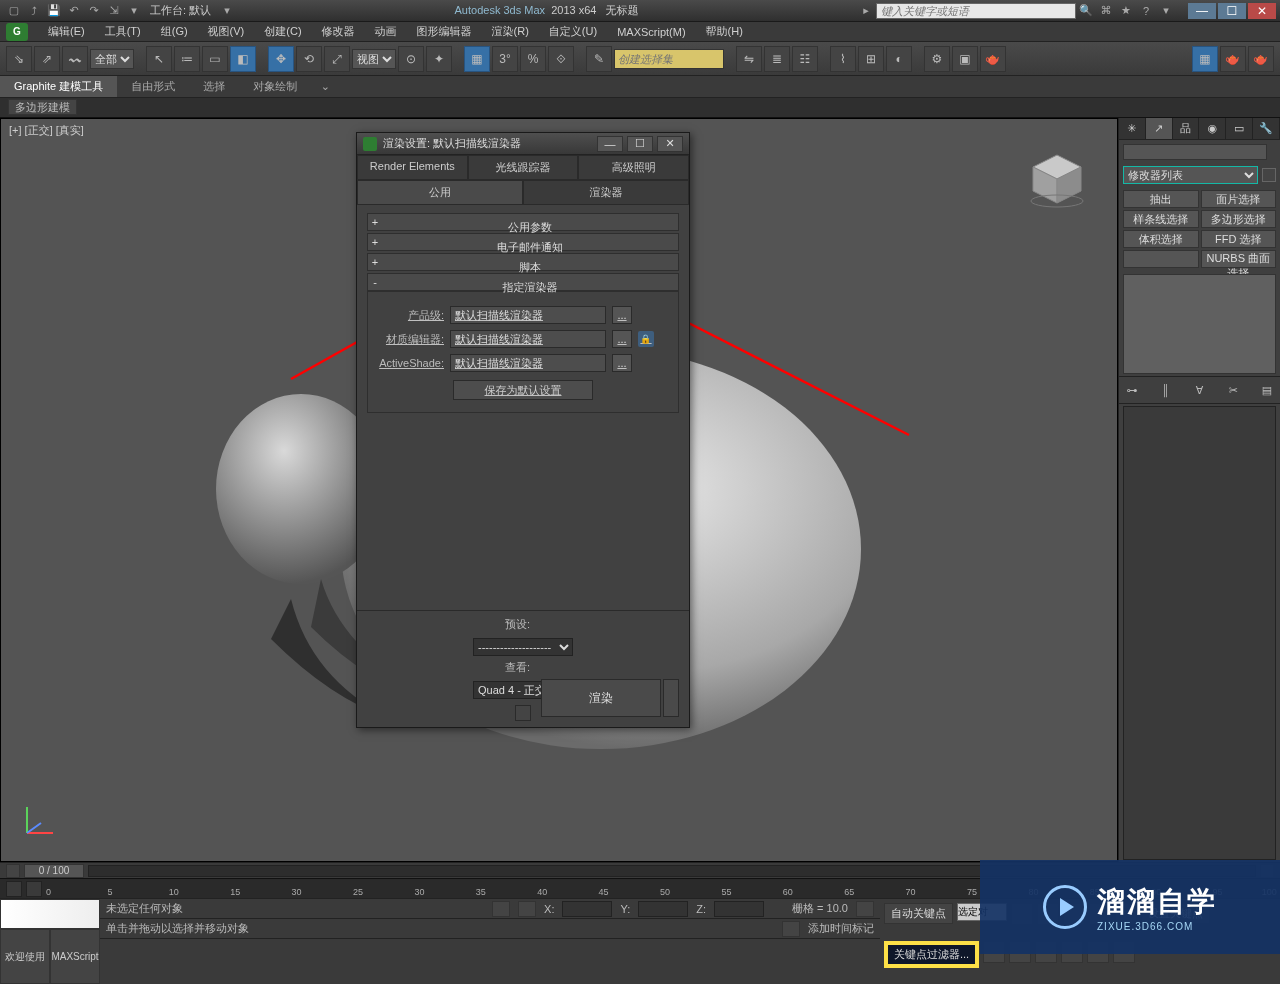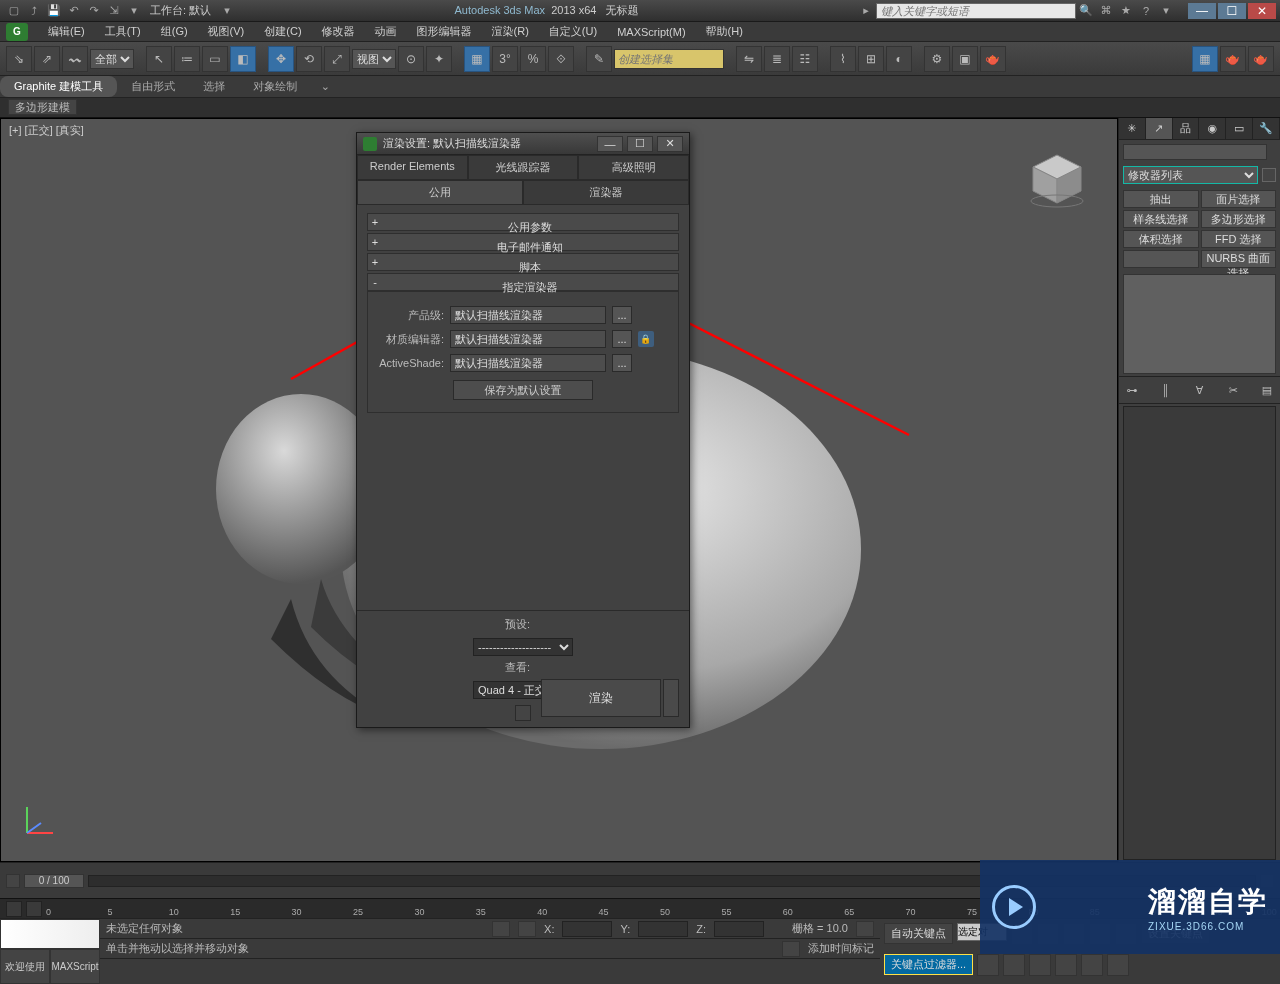--- a/index.html
+++ b/index.html
@@ -24,21 +24,21 @@
 
 .main-toolbar { height: 34px; background: linear-gradient(#4a4a4a, #3a3a3a); display: flex; align-items: center; padding: 2px 6px; gap: 2px; border-bottom: 1px solid #222; }
 .main-toolbar .tbtn { width: 26px; height: 26px; background: #444; border: 1px solid #333; display:flex; align-items:center; justify-content:center; color:#bbb; font-size:12px; }
 .main-toolbar .tbtn.active { background: #3670a6; border-color: #285480; }
 .main-toolbar select { height: 20px; background: #555; color: #ddd; border: 1px solid #333; font-size: 11px; }
 .main-toolbar .sep { width: 8px; }
 
 
 .ribbon { height: 22px; background: #3a3a3a; display: flex; align-items: center; border-bottom: 1px solid #222; }
 .ribbon .tab { padding: 3px 14px; color: #aaa; cursor: pointer; }
-.ribbon .tab.active { background: #555; color: #fff; border-radius: 8px; }
+.ribbon .tab.active { background: #555; color: #fff; }
 .ribbon .closebtn { margin-left: 6px; width:16px; text-align:center; color:#aaa; cursor:pointer; }
 .ribbon-sub { height: 20px; background: #2f2f2f; border-bottom: 1px solid #111; padding: 2px 8px; color:#bbb; }
 .ribbon-sub span { padding: 1px 6px; background:#444; border:1px solid #333; }
 
 
 .main-area { position: absolute; top: 118px; bottom: 122px; left: 0; right: 0; display: flex; justify-content: space-between; }
 .viewport { flex: 1; background: #545454; border: 1px solid #000; position: relative; overflow: hidden; }
 .viewport-label { position: absolute; top: 4px; left: 8px; color: #ccc; font-size: 11px; }
 .viewport .model { position: absolute; top: 200px; left: 170px; width: 720px; height: 450px; }
 .viewport .viewcube { position: absolute; top: 30px; right: 30px; width: 60px; height: 60px; }
@@ -65,60 +65,60 @@
 .dialog .dlg-title .logo { width:14px; height:14px; background:#2e7d32; border-radius:2px; margin-right:6px; }
 .dialog .dlg-title .spacer { flex:1; }
 .dialog .dlg-title .wbtn { width: 26px; height: 16px; background:#555; margin-left:4px; display:flex; align-items:center; justify-content:center; color:#ddd; cursor:pointer; border:1px solid #333; }
 .dialog .dlg-tabs { display:flex; flex-wrap:wrap; }
 .dialog .dlg-tabs .dt { flex:1; min-width:33%; text-align:center; padding: 4px 0; background:#3a3a3a; border:1px solid #2a2a2a; color:#ccc; cursor:pointer; }
 .dialog .dlg-tabs .dt.active { background:#4a4a4a; }
 .dialog .dlg-body { flex:1; padding: 6px 10px; overflow:hidden; }
 .dialog .rollout-header { display:flex; align-items:center; background:#4a4a4a; border:1px solid #2e2e2e; height:18px; margin-top:2px; cursor:pointer; }
 .dialog .rollout-header .plus { width:14px; text-align:center; color:#ddd; }
 .dialog .rollout-header .rtitle { flex:1; text-align:center; color:#ddd;margin-top:10px; }
-.dialog .assign-box { border:1px solid #2e2e2e; padding: 8px 8px 12px 8px; margin-top:0; background:#414141; }
+.dialog .assign-box { border:1px solid #2e2e2e; padding: 8px 8px 12px 8px; margin-top:0; background:#414141;text-decoration:underline; }
 .dialog .assign-row { display:flex; align-items:center; gap:6px; margin: 6px 0; }
 .dialog .assign-row .lbl { width: 68px; text-align:right; color:#bbb; }
 .dialog .assign-row .val { width: 156px; height: 18px; background:#4d4d4d; border:1px solid #2a2a2a; padding: 1px 4px; color:#ddd; overflow:hidden; }
 .dialog .assign-row .pick { width: 20px; height: 18px; background:#555; border:1px solid #2a2a2a; text-align:center; color:#ddd; cursor:pointer; line-height:16px; }
 .dialog .assign-row .lock { width:16px; height:16px; background:#3e5e7e; border-radius:2px; display:flex; align-items:center; justify-content:center; color:#fff; font-size:9px; }
 .dialog .save-default { display:block; margin: 8px auto 0 auto; width: 140px; height:20px; background:#4d4d4d; border:1px solid #2a2a2a; color:#ccc; font-size:11px; }
 .dialog .dlg-footer { border-top: 1px solid #2a2a2a; padding: 6px 10px; display:flex; flex-direction:column; gap:4px; }
 .dialog .dlg-footer .frow { display:flex; align-items:center; gap:6px;flex-direction:column; }
 .dialog .dlg-footer .frow .flbl { width:36px; color:#bbb; }
 .dialog .dlg-footer select { width: 100px; height:18px; background:#333; border:1px solid #222; color:#ddd; font-size:11px; }
 .dialog .dlg-footer .lockbtn { width:16px; height:16px; background:#444; border:1px solid #2a2a2a; }
 .dialog .dlg-footer .render-btn { position:absolute; right: 28px; bottom: 10px; width: 120px; height: 38px; background:#4a4a4a; border:1px solid #2a2a2a; color:#ddd; font-size:12px; }
 .dialog .dlg-footer .render-drop { position:absolute; right:10px; bottom:10px; width:16px; height:38px; background:#4a4a4a; border:1px solid #2a2a2a; }
 
 .hl-red { position:absolute; border: 3px solid red; pointer-events:none; box-sizing: border-box; }
 
 
 .time-area { position: absolute; left: 0; right: 0; bottom: 0; height: 122px; background: #3a3a3a; display:flex; flex-direction:column; }
-.time-slider { height: 36px; display:flex; align-items:center; padding: 2px 6px; gap: 4px; border-top:1px solid #222; }
+.time-slider { height: 16px; display:flex; align-items:center; padding: 2px 6px; gap: 4px; border-top:1px solid #222; }
 .time-slider .handle { width: 60px; height: 14px; background:#555; border:1px solid #333; color:#ccc; text-align:center; font-size:10px; line-height:12px; }
 .time-slider .track { flex:1; height:12px; background:#2d2d2d; border:1px solid #222; }
 .time-slider .endbtn { width:14px; height:14px; background:#444; border:1px solid #333; }
 .trackbar { height: 20px; background:#2a2a2a; border-top:1px solid #111; display:flex; align-items:center; padding: 0 6px; gap: 4px; }
 .trackbar .tb-btn { width:16px; height:16px; background:#3a3a3a; border:1px solid #222; }
 .trackbar .ruler { flex:1; height:16px; position:relative; background:#2a2a2a; }
 .trackbar .ruler .tick { position:absolute; bottom:0; color:#aaa; font-size:9px; }
 .status-area { flex:1; display:flex; border-top:1px solid #222; }
 .status-left { width: 100px; display:flex; flex-direction:column; }
 .status-left .color-strip { height: 30px; background: linear-gradient(90deg,#fff,#eee); border:1px solid #333; }
 .status-left .welrow { display:flex; flex:1; }
 .status-left .welrow .cell { flex:1; border:1px solid #333; background:#444; display:flex; align-items:center; justify-content:center; font-size:10px; color:#ccc; }
 .status-mid { flex:1; display:flex; flex-direction:column; }
 .status-mid .line { height: 20px; display:flex; align-items:center; padding: 0 6px; border-bottom:1px solid #222; color:#bbb; gap: 8px; }
 .status-mid .line input[type=text] { width: 50px; height:16px; background:#333; border:1px solid #222; color:#ccc; font-size:10px; padding:0 3px; }
 .status-mid .line .iconbtn { width:18px; height:16px; background:#444; border:1px solid #333; }
 .status-right { width: 400px; display:flex; align-items:flex-start; padding: 4px; gap:4px; flex-wrap:wrap; }
 .status-right .sbtn { width: 22px; height: 22px; background:#444; border:1px solid #333; }
 .status-right input[type=text] { height:18px; background:#ccc; border:1px solid #666; font-size:10px; }
-.watermark { position:absolute; right:0; bottom:30px; width:300px; height:94px; background: rgba(20,50,100,0.92); display:flex; align-items:center; justify-content:space-between; gap:10px; padding:5px 12px; }
+.watermark { position:absolute; right:0; bottom:30px; width:300px; height:94px; background: rgba(20,50,100,0.92); display:flex; align-items:center; justify-content:center; gap:10px; padding:5px 12px; }
 .watermark .play { width:44px; height:44px; border:3px solid #9cf; border-radius:50%; display:flex; align-items:center; justify-content:center; }
 .watermark .play::after { content:""; border-left:14px solid #9cf; border-top:9px solid transparent; border-bottom:9px solid transparent; margin-left:4px; }
 .watermark .txt { color:#fff; }
 .watermark .txt .big { font-size:28px; font-weight:bold; letter-spacing:2px; }
 .watermark .txt .url { font-size:10px; color:#a5d6f5; letter-spacing:1px; }
 
 svg.arrow { position:absolute; pointer-events:none; overflow:visible; }
 </style>
 </head>
 <body>
@@ -442,21 +442,21 @@
     </div>
     <div class="status-right">
       <button style="background:#444;border:1px solid #333;color:#ddd;padding:2px 6px">自动关键点</button>
       <input type="text" style="width: 50px;" value="选定对">
       <div class="sbtn"></div>
       <div class="sbtn"></div>
       <div class="sbtn"></div>
       <div class="sbtn"></div>
       <div class="sbtn"></div>
       <button style="background:#444;border:1px solid #333;color:#ddd;padding:2px 6px">设置关键点</button>
-      <button style="background:#0369a1;border:1px solid #fde047;color:#ddd;padding:2px 6px">关键点过滤器...</button>
+      <button style="background:#0f172a;border:4px solid #fde047;color:#ddd;padding:2px 6px">关键点过滤器...</button>
       <div class="sbtn"></div>
       <div class="sbtn"></div>
       <div class="sbtn"></div>
       <div class="sbtn"></div>
       <div class="sbtn"></div>
       <div class="sbtn"></div>
     </div>
   </div>
   <div class="watermark">
     <div class="play"></div>

